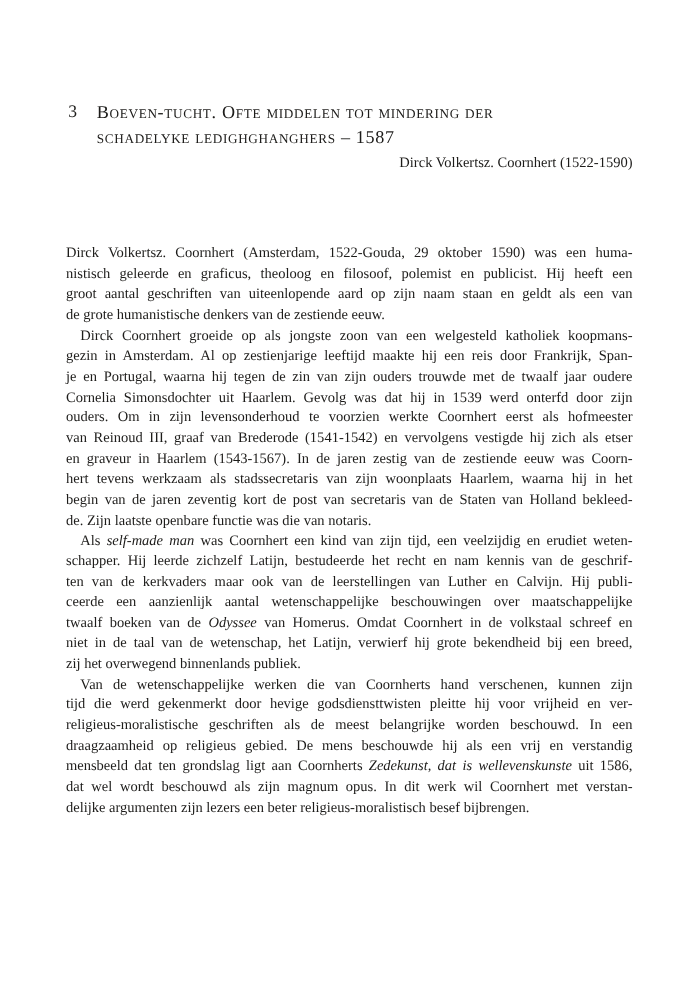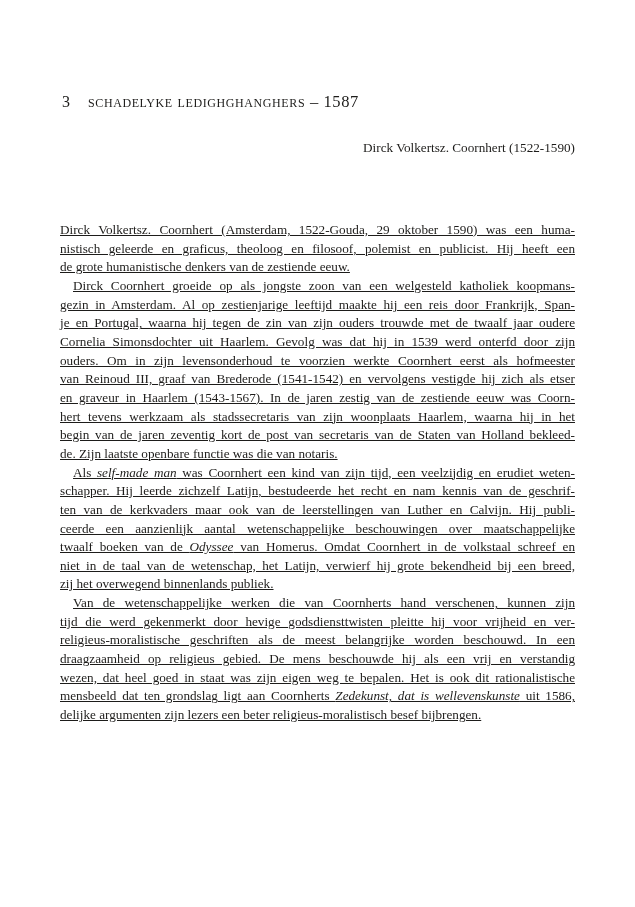--- a/index.html
+++ b/index.html
@@ -31,21 +31,21 @@
   .attribution {
     position: absolute; top: 139px; right: 60px;
     font-size: 13.2px; line-height: 17px;
     text-align: left;
   }
 
   .body-text {
     position: absolute; top: 221px; left: 60px; width: 515px;
     font-size: 13.2px; line-height: 18.65px;
   }
-  .para { margin: 0; text-decoration: underline; }
+  .para { margin: 0; }
   .line {
     text-align: justify;
     text-align-last: justify;
     -moz-text-align-last: justify;
     white-space: nowrap;
   }
   .line.last {
     text-align-last: left;
     -moz-text-align-last: left;
   }
@@ -53,30 +53,32 @@
   em { font-style: italic; }
 </style>
 </head>
 <body>
 
 <div class="page">
 
   <div class="heading">
     <span class="num">3</span>
     <span class="title">
+      <span class="title-line">Boeven-tucht. Ofte middelen tot mindering der</span>
       <span class="title-line">schadelyke ledighghanghers – 1587</span>
     </span>
   </div>
 
   <div class="attribution">Dirck Volkertsz. Coornhert (1522-1590)</div>
 
   <div class="body-text">
       <div class="para">
         <div class="line"><span>Dirck Volkertsz. Coornhert (Amsterdam, 1522-Gouda, 29 oktober 1590) was een huma-</span></div>
         <div class="line"><span>nistisch geleerde en graficus, theoloog en filosoof, polemist en publicist. Hij heeft een</span></div>
+        <div class="line"><span>groot aantal geschriften van uiteenlopende aard op zijn naam staan en geldt als een van</span></div>
         <div class="line last"><span>de grote humanistische denkers van de zestiende eeuw.</span></div>
       </div>
       <div class="para">
         <div class="line indent"><span>Dirck Coornhert groeide op als jongste zoon van een welgesteld katholiek koopmans-</span></div>
         <div class="line"><span>gezin in Amsterdam. Al op zestienjarige leeftijd maakte hij een reis door Frankrijk, Span-</span></div>
         <div class="line"><span>je en Portugal, waarna hij tegen de zin van zijn ouders trouwde met de twaalf jaar oudere</span></div>
         <div class="line"><span>Cornelia Simonsdochter uit Haarlem. Gevolg was dat hij in 1539 werd onterfd door zijn</span></div>
         <div class="line"><span>ouders. Om in zijn levensonderhoud te voorzien werkte Coornhert eerst als hofmeester</span></div>
         <div class="line"><span>van Reinoud III, graaf van Brederode (1541-1542) en vervolgens vestigde hij zich als etser</span></div>
         <div class="line"><span>en graveur in Haarlem (1543-1567). In de jaren zestig van de zestiende eeuw was Coorn-</span></div>
@@ -91,19 +93,19 @@
         <div class="line"><span>ceerde een aanzienlijk aantal wetenschappelijke beschouwingen over maatschappelijke</span></div>
         <div class="line"><span>twaalf boeken van de </span><em>Odyssee</em><span> van Homerus. Omdat Coornhert in de volkstaal schreef en</span></div>
         <div class="line"><span>niet in de taal van de wetenschap, het Latijn, verwierf hij grote bekendheid bij een breed,</span></div>
         <div class="line last"><span>zij het overwegend binnenlands publiek.</span></div>
       </div>
       <div class="para">
         <div class="line indent"><span>Van de wetenschappelijke werken die van Coornherts hand verschenen, kunnen zijn</span></div>
         <div class="line"><span>tijd die werd gekenmerkt door hevige godsdiensttwisten pleitte hij voor vrijheid en ver-</span></div>
         <div class="line"><span>religieus-moralistische geschriften als de meest belangrijke worden beschouwd. In een</span></div>
         <div class="line"><span>draagzaamheid op religieus gebied. De mens beschouwde hij als een vrij en verstandig</span></div>
-        <div class="line"><span>wezen, dat heel goed in staat was zijn eigen weg te bepalen. Het is ook dit rationalistische</span></div>
         <div class="line"><span>mensbeeld dat ten grondslag ligt aan Coornherts </span><em>Zedekunst, dat is wellevenskunste</em><span> uit 1586,</span></div>
+        <div class="line"><span>dat wel wordt beschouwd als zijn magnum opus. In dit werk wil Coornhert met verstan-</span></div>
         <div class="line last"><span>delijke argumenten zijn lezers een beter religieus-moralistisch besef bijbrengen.</span></div>
       </div>
     </div>
 
 </div>
 
 </body></html>

